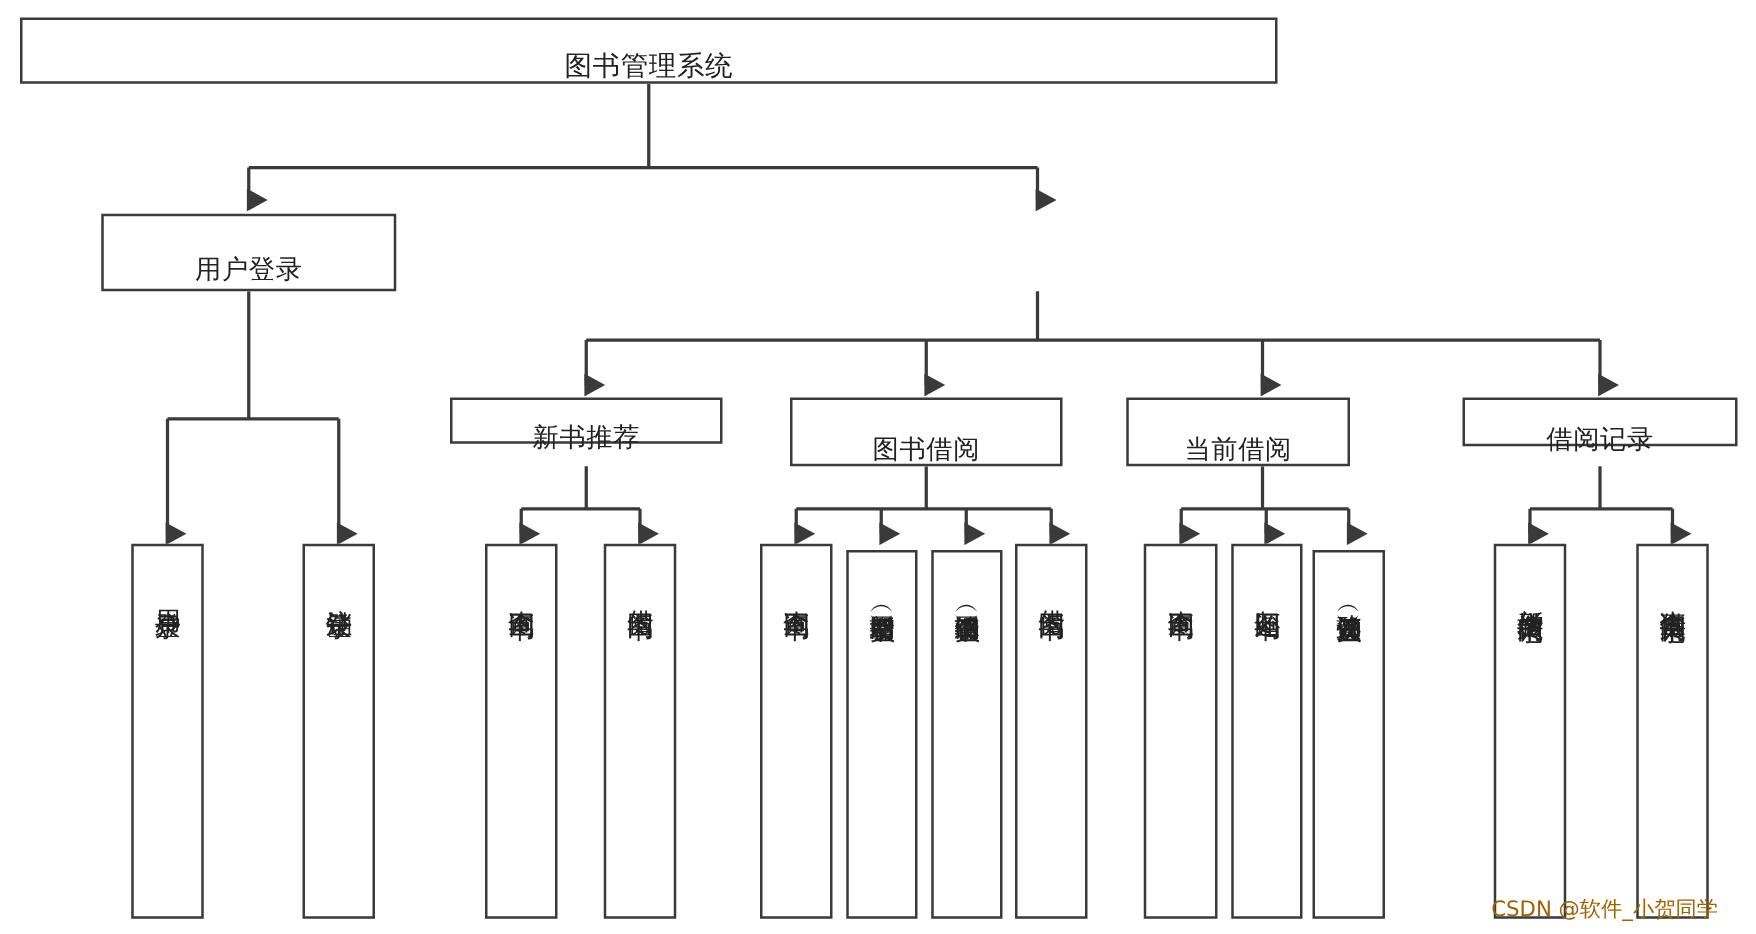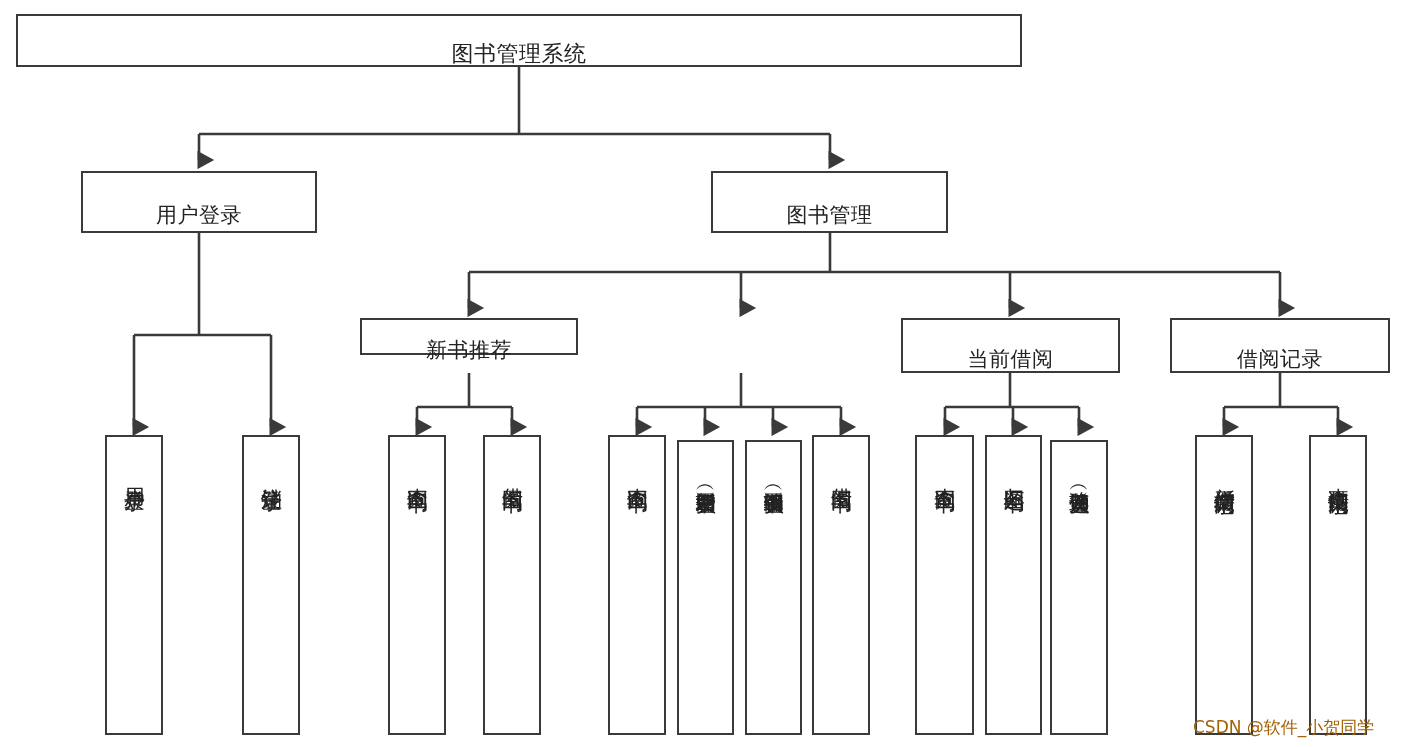--- a/index.html
+++ b/index.html
@@ -135,34 +135,34 @@
   </svg>
 
   <div class="node horiz root" style="left:16px; top:14px; width:1006px; height:53px;">
     <span class="lbl">图书管理系统</span>
   </div>
 
   <div class="node horiz" style="left:81px; top:171px; width:236px; height:62px;">
     <span class="lbl">用户登录</span>
   </div>
 
-  <div class="node horiz" style="left:711px; top:171px; width:237px; height:62px;">
-    <span class="lbl">图书管理</span>
-  </div>
 
   <div class="node horiz" style="left:360px; top:318px; width:218px; height:37px;">
     <span class="lbl">新书推荐</span>
   </div>
 
-
-  <div class="node horiz" style="left:901px; top:318px; width:219px; height:55px;">
+  <div class="node horiz" style="left:632px; top:318px; width:218px; height:55px;">
+    <span class="lbl">图书借阅</span>
+  </div>
+
+  <div class="node horiz" style="left:901px; top:318px; width:179px; height:55px;">
     <span class="lbl">当前借阅</span>
   </div>
 
-  <div class="node horiz" style="left:1170px; top:318px; width:220px; height:55px;">
+  <div class="node horiz" style="left:1170px; top:318px; width:220px; height:39px;">
     <span class="lbl">借阅记录</span>
   </div>
 
   <div class="node vert" style="left:105px; top:435px; width:58px; height:300px;">
     <span class="lbl">用户登录</span>
   </div>
 
   <div class="node vert" style="left:242px; top:435px; width:58px; height:300px;">
     <span class="lbl">注销登录</span>
   </div>

